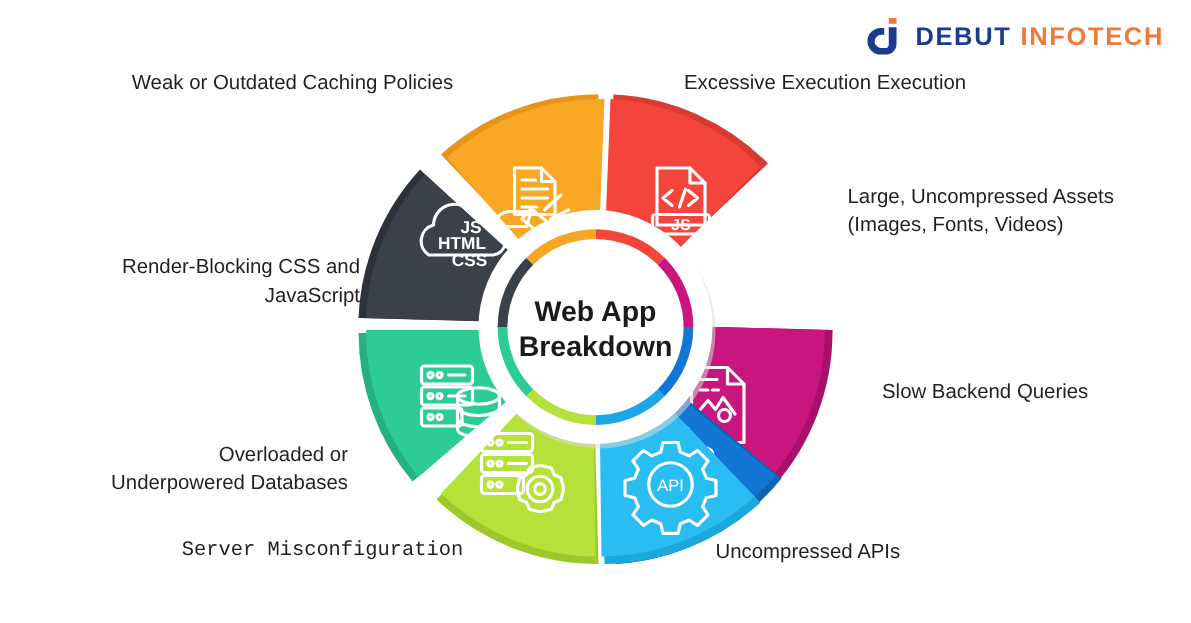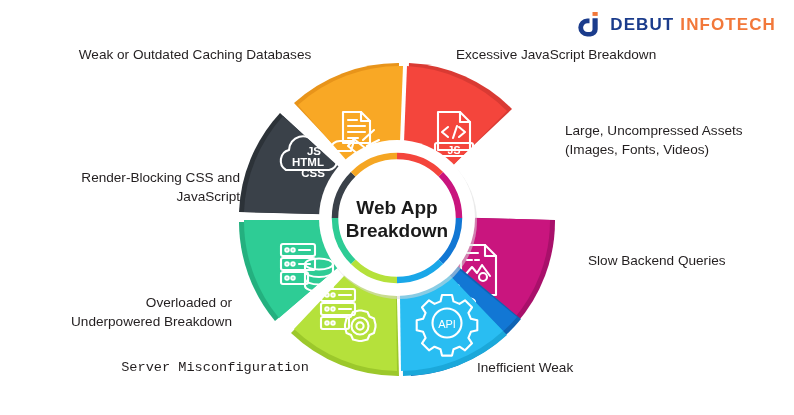--- a/index.html
+++ b/index.html
@@ -242,26 +242,26 @@
             <path d="M -43.8,-43.8 A 62,62 0 0 1 0,-62" stroke="#f5a623"></path>
           </g>
           <text class="center-title" x="0" y="-4" text-anchor="middle" font-family="'Liberation Sans',sans-serif">Web App</text>
           <text class="center-title" x="0" y="19" text-anchor="middle" font-family="'Liberation Sans',sans-serif">Breakdown</text>
         </g>
 
       </g>
     </svg>
   </div>
 
-  <div class="label c" id="lbl-cache">Weak or Outdated Caching Databases</div>
+  <div class="label c" id="lbl-cache">Weak or Outdated Caching Policies</div>
   <div class="label r" id="lbl-render">Render-Blocking CSS and
 JavaScript</div>
   <div class="label r" id="lbl-db">Overloaded or
-Underpowered Breakdown</div>
+Underpowered Databases</div>
   <div class="label c" id="lbl-server">Server Misconfiguration</div>
 
-  <div class="label l" id="lbl-js">Excessive JavaScript Breakdown</div>
+  <div class="label l" id="lbl-js">Excessive Execution Execution</div>
   <div class="label l" id="lbl-assets">Large, Uncompressed Assets
 (Images, Fonts, Videos)</div>
   <div class="label l" id="lbl-backend">Slow Backend Queries</div>
-  <div class="label l" id="lbl-apis">Inefficient Weak</div>
+  <div class="label l" id="lbl-apis">Uncompressed APIs</div>
 
 </div>
 
 </body></html>

